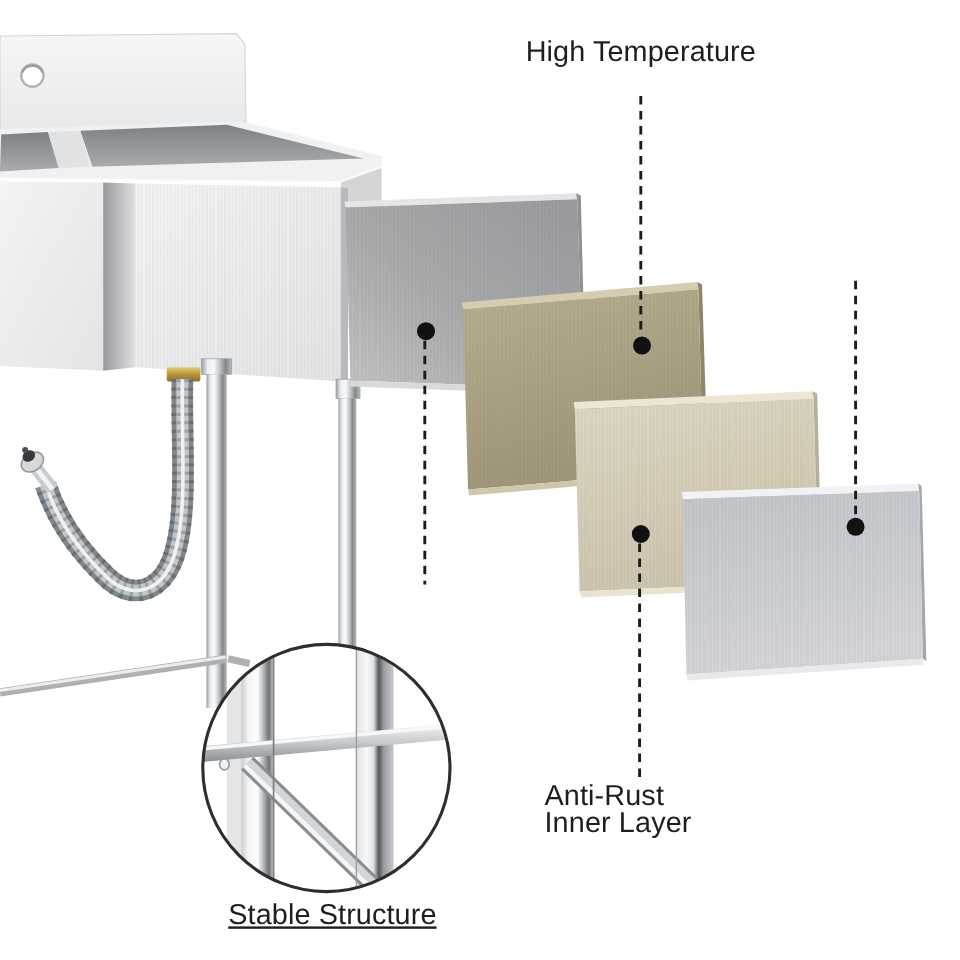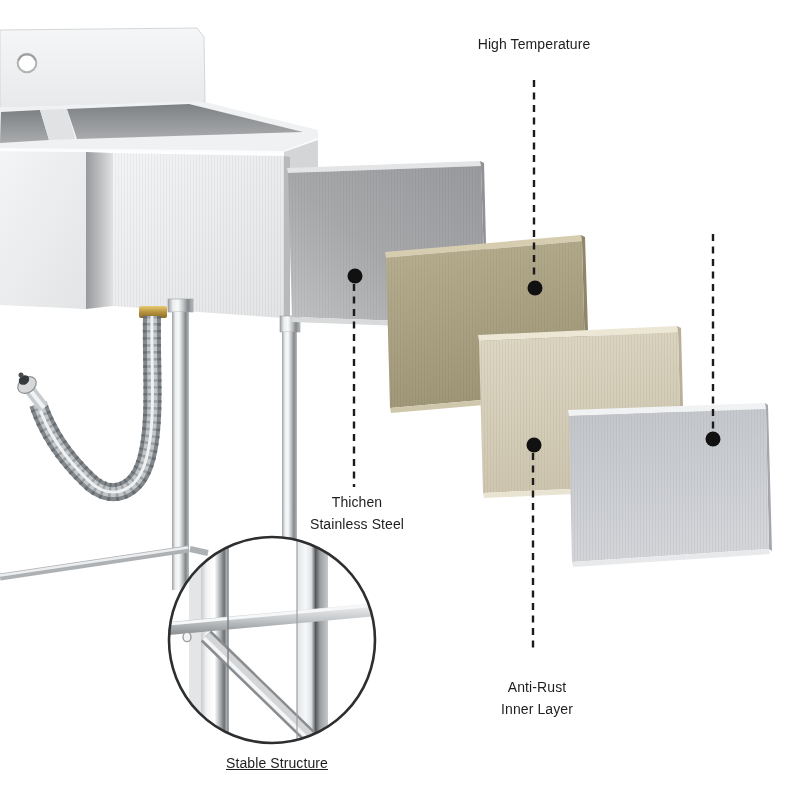--- a/index.html
+++ b/index.html
@@ -2,29 +2,29 @@
 <html><head>
 <meta charset="utf-8">
 <style>
   html,body{margin:0;padding:0;background:#ffffff;}
   .stage{
     position:relative;width:800px;height:800px;background:#ffffff;
     font-family:"Liberation Sans","DejaVu Sans",sans-serif;overflow:hidden;
   }
   .stage svg{position:absolute;left:0;top:0;}
   .callout-label{
-    position:absolute;transform:translateX(-50%);text-align:center;
-    font-size:14px;line-height:22px;color:#1e1e1e;font-weight:500;
+    position:absolute;transform:translateX(-50%);
+    font-size:24px;line-height:22px;color:#1e1e1e;font-weight:500;
     white-space:nowrap;z-index:3;letter-spacing:.1px;
   }
   .callout-label span{display:block;}
   #label-oil{left:534px;top:33px;}
   #label-brushed{left:703px;top:184px;}
   #label-thicken{left:357px;top:491px;}
-  #label-antirust{left:537px;top:653px;margin-top:23px;}
+  #label-antirust{left:515px;top:653px;}
   #label-stable{left:277px;top:752px;text-decoration:underline;}
 </style>
 </head>
 <body>
 
 <div class="stage">
 
 <svg width="800" height="800" viewBox="0 0 800 800">
   <defs>
     <linearGradient id="gBack" x1="0" y1="0" x2="0" y2="1">
@@ -222,24 +222,20 @@
       <line x1="228" y1="534" x2="228" y2="746" stroke="#7c7f82" stroke-width="1.4"></line>
       <line x1="297" y1="534" x2="297" y2="746" stroke="#9da0a3" stroke-width="1.2"></line>
     </g>
     <circle cx="272" cy="640" r="103" fill="none" stroke="#2c2e30" stroke-width="2.6"></circle>
   </g>
 </svg>
 
   <div class="callout-label" id="label-oil">
     <span>High Temperature</span>
   </div>
-  <div class="callout-label" id="label-thicken">
-    <span>Thichen</span>
-    <span>Stainless Steel</span>
-  </div>
   <div class="callout-label" id="label-antirust">
     <span>Anti-Rust</span>
     <span>Inner Layer</span>
   </div>
   <div class="callout-label" id="label-stable">
     <span>Stable Structure</span>
   </div>
 
 </div>
 

